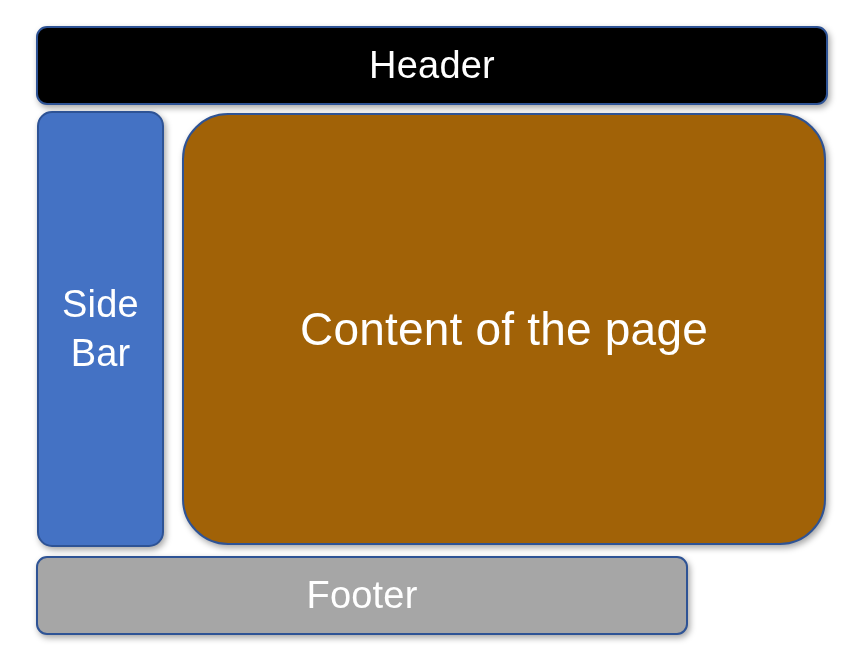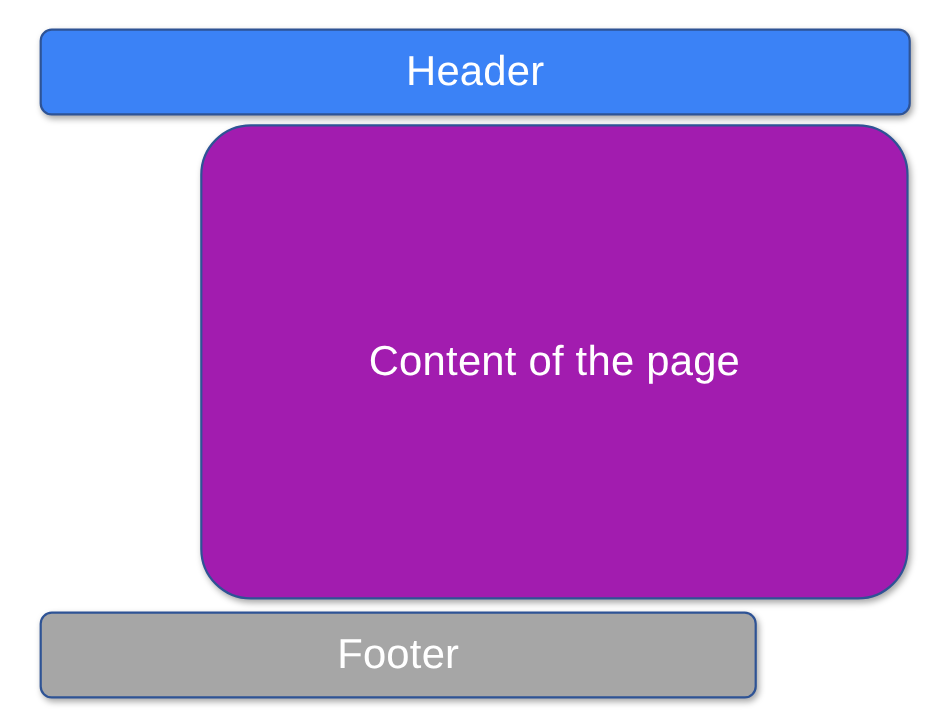--- a/index.html
+++ b/index.html
@@ -33,21 +33,21 @@
     border-color: #2e5395;
     filter: drop-shadow(2px 3px 3px rgba(0, 0, 0, 0.35));
   }
 
   
   #header-box {
     left: 36px;
     top: 26px;
     width: 792px;
     height: 79px;
-    background: #3b82f6;
+    background: #000000;
     border-width: 2px;
     border-radius: 11px;
     font-size: 38px;
   }
 
   
   #sidebar-box {
     left: 37px;
     top: 111px;
     width: 127px;
@@ -58,24 +58,24 @@
     font-size: 38px;
     line-height: 1.28;
   }
 
   
   #content-box {
     left: 182px;
     top: 113px;
     width: 644px;
     height: 432px;
-    background: #a21caf;
+    background: #a16207;
     border-width: 2px;
     border-radius: 46px;
-    font-size: 38px;
+    font-size: 46px;
   }
 
   
   #footer-box {
     left: 36px;
     top: 556px;
     width: 652px;
     height: 79px;
     background: #a6a6a6;
     border-width: 2px;
@@ -91,20 +91,24 @@
 </style>
 </head>
 <body>
 
 <div id="canvas">
 
   <div class="shape" id="header-box">
     <span class="shape-label">Header</span>
   </div>
 
+  <div class="shape" id="sidebar-box">
+    <span class="shape-label">Side
+Bar</span>
+  </div>
 
   <div class="shape" id="content-box">
     <span class="shape-label">Content of the page</span>
   </div>
 
   <div class="shape" id="footer-box">
     <span class="shape-label">Footer</span>
   </div>
 
 </div>

